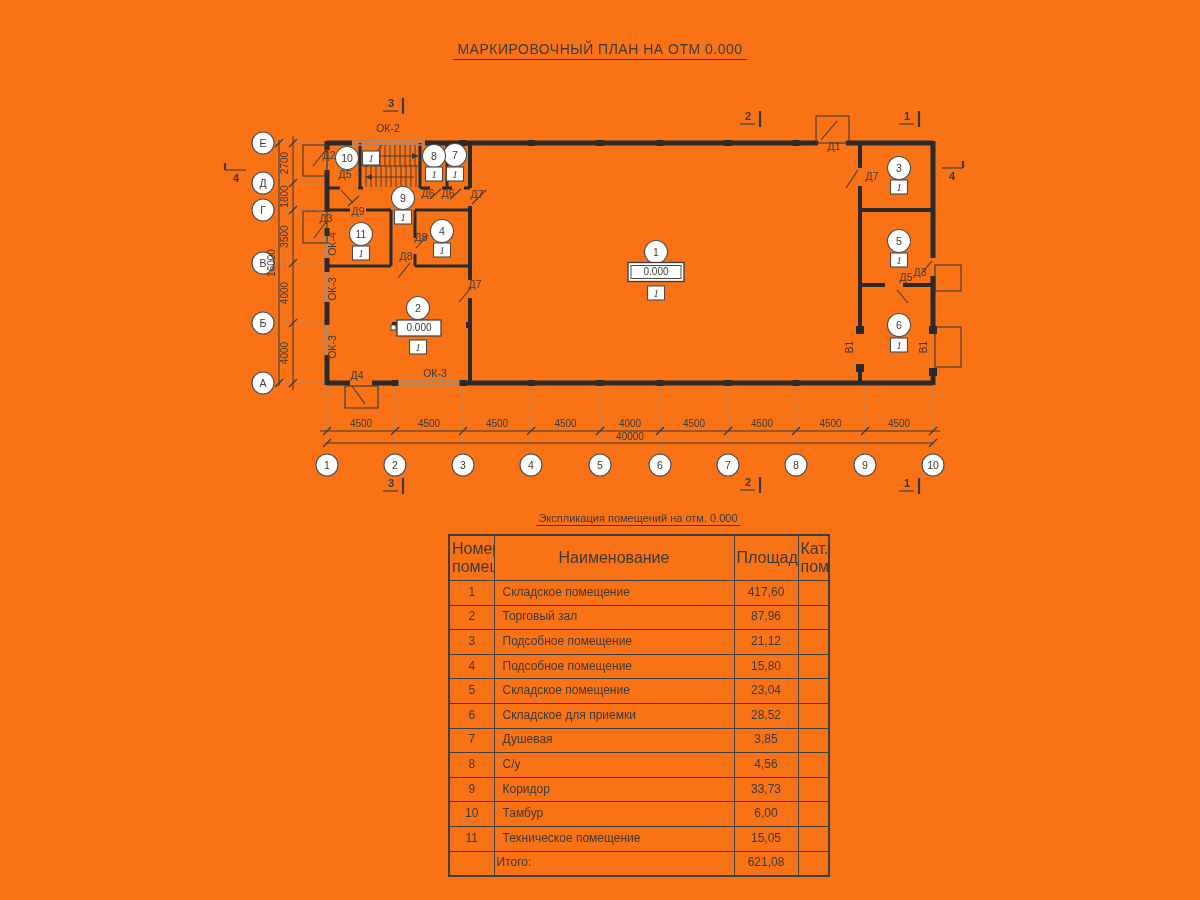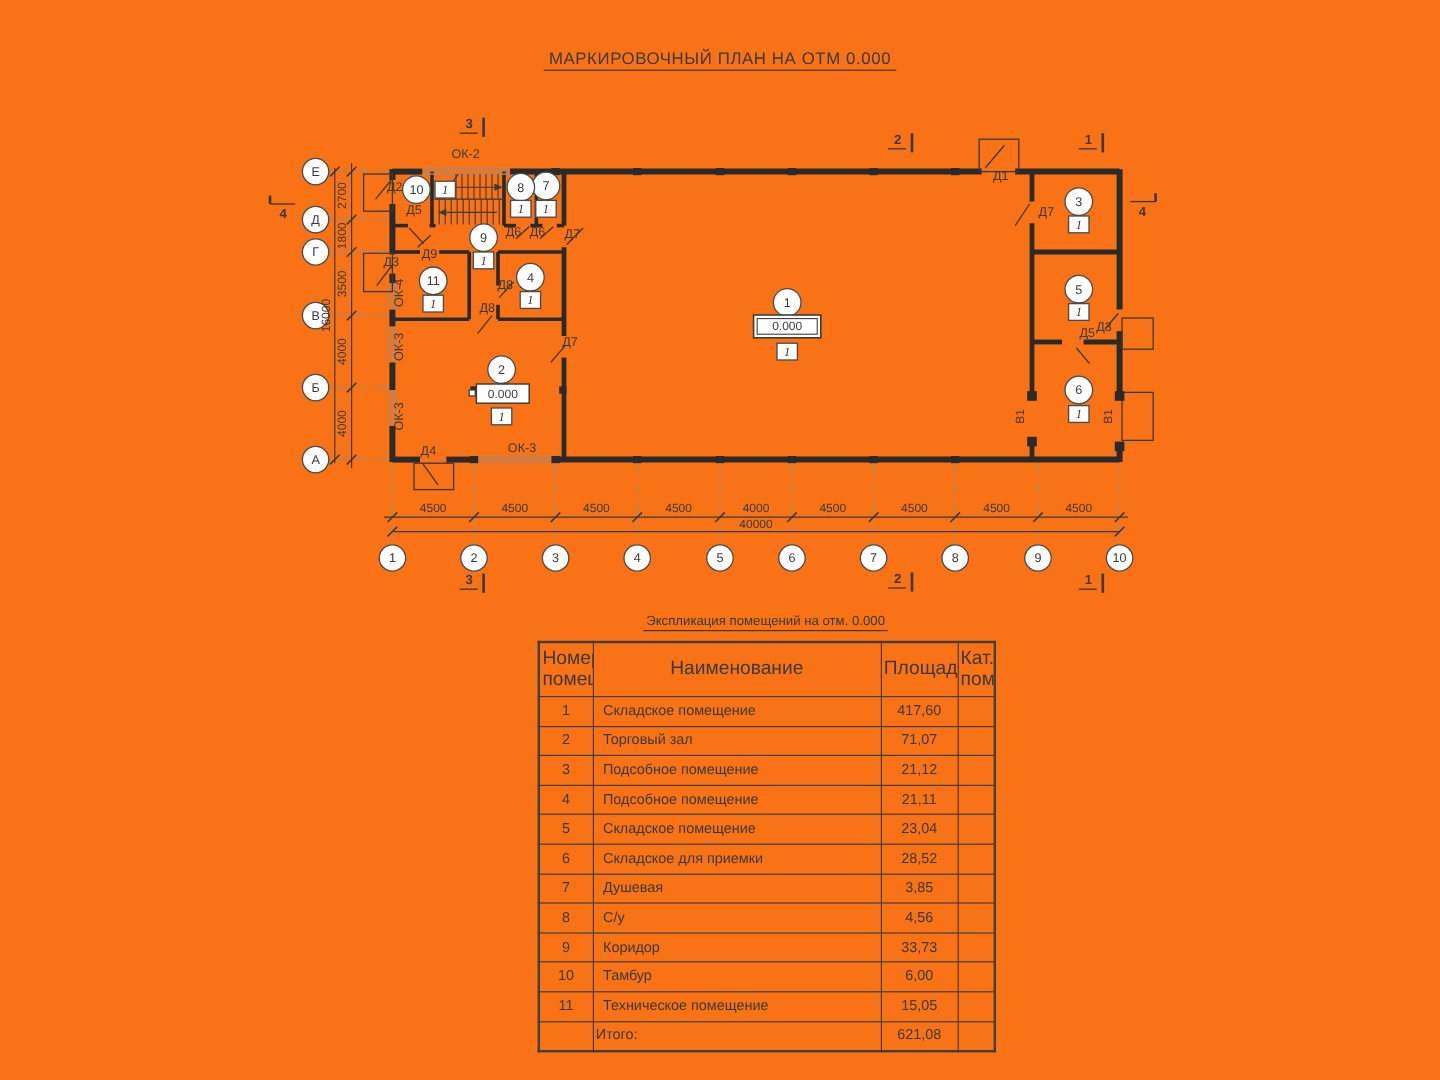--- a/index.html
+++ b/index.html
@@ -357,33 +357,33 @@
     <tbody>
         <tr>
           <td class="c-num">1</td>
           <td class="c-name">Складское помещение</td>
           <td class="c-area">417,60</td>
           <td class="c-num"></td>
         </tr>
         <tr>
           <td class="c-num">2</td>
           <td class="c-name">Торговый зал</td>
-          <td class="c-area">71,07</td>
+          <td class="c-area">87,96</td>
           <td class="c-num"></td>
         </tr>
         <tr>
           <td class="c-num">3</td>
           <td class="c-name">Подсобное помещение</td>
           <td class="c-area">21,12</td>
           <td class="c-num"></td>
         </tr>
         <tr>
           <td class="c-num">4</td>
           <td class="c-name">Подсобное помещение</td>
-          <td class="c-area">21,11</td>
+          <td class="c-area">15,80</td>
           <td class="c-num"></td>
         </tr>
         <tr>
           <td class="c-num">5</td>
           <td class="c-name">Складское помещение</td>
           <td class="c-area">23,04</td>
           <td class="c-num"></td>
         </tr>
         <tr>
           <td class="c-num">6</td>

